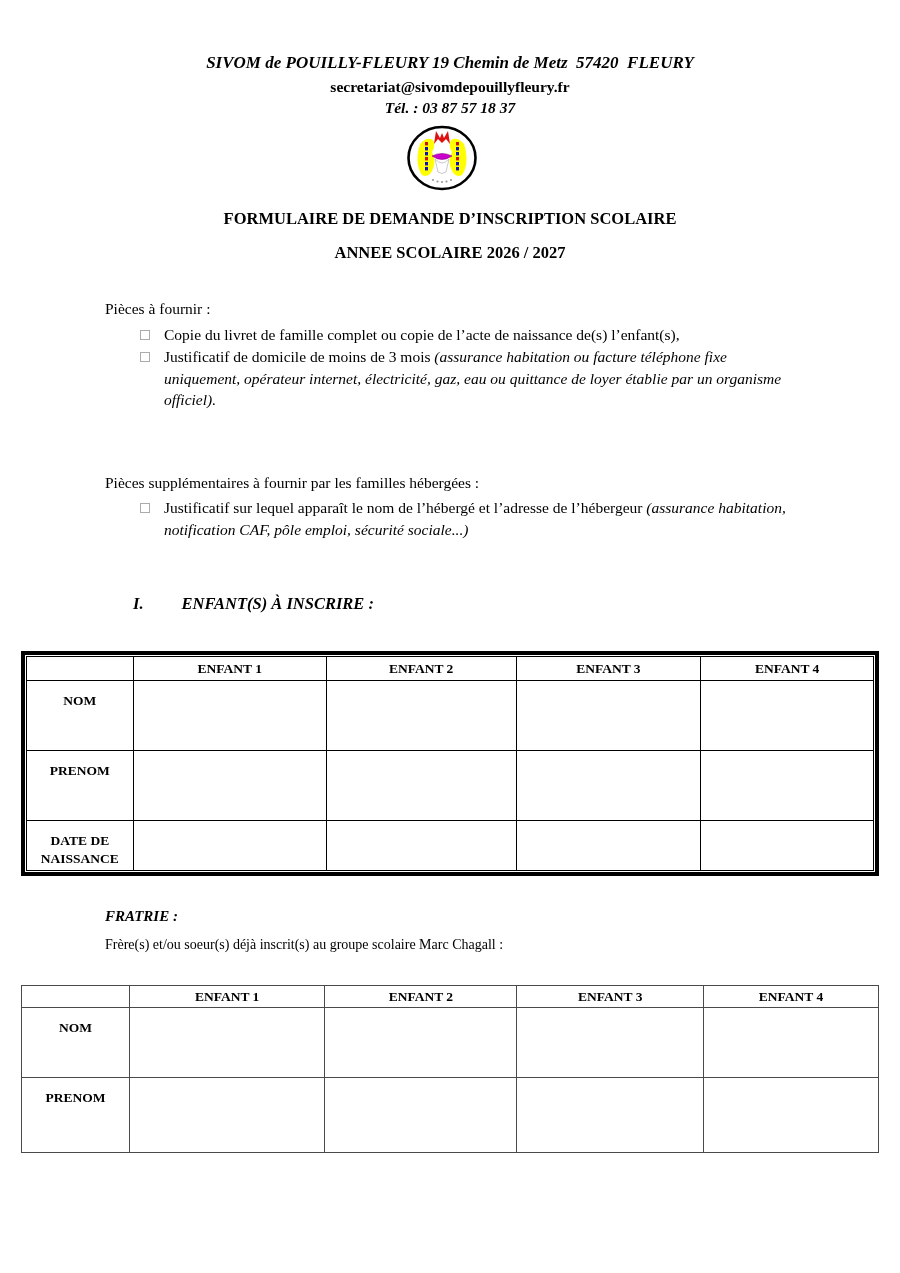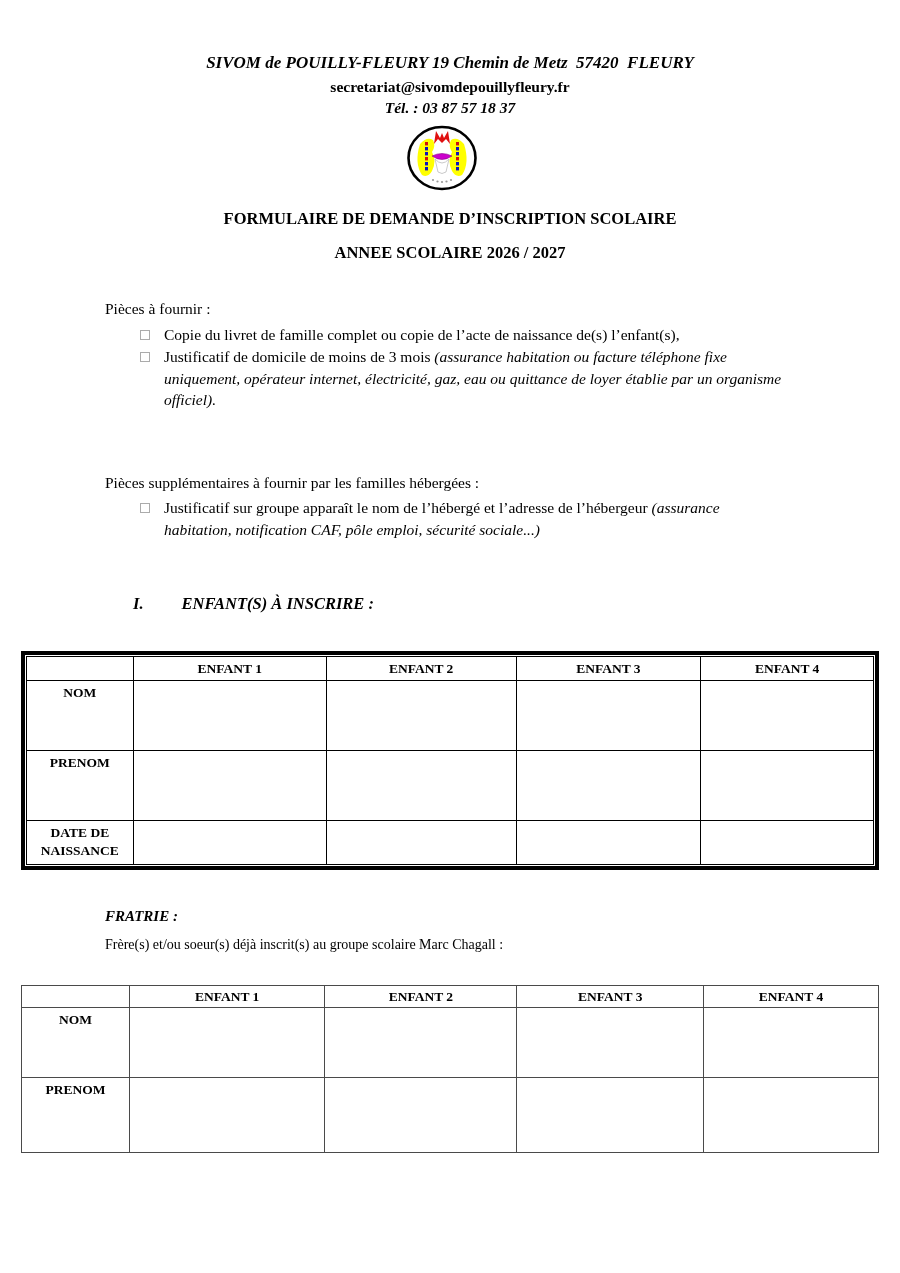--- a/index.html
+++ b/index.html
@@ -57,21 +57,21 @@
   }
   table { border-collapse: collapse; width: 100%; table-layout: fixed; }
   .tbl1 td, .tbl1 th { border: 1px solid #000; }
   .tbl2 td, .tbl2 th { border: 1px solid #4a4a4a; }
   th, td { padding: 2px 4px; vertical-align: top; }
   th.colhead {
     font-size: 13.5px; font-weight: bold; text-align: center; vertical-align: middle;
   }
   th.rowlabel {
     font-size: 13.5px; font-weight: bold; text-align: center;
-    vertical-align: top; line-height: 1.35; padding-top: 3px;
+    vertical-align: top; line-height: 1.35; padding-top: 11px;
   }
   .tbl2-wrap { top: 985px; left: 21px; width: 858px; }
 
   
   .fratrie-head { top: 908px; left: 105px; font-size: 15px; font-weight: bold; font-style: italic; }
   .fratrie-desc { top: 937px; left: 105px; font-size: 14px; }
 </style>
 </head>
 <body>
 
@@ -130,21 +130,21 @@
     <span class="cbx"></span>
     <span class="btxt"><span>Justificatif de domicile de moins de 3 mois </span><em>(assurance habitation ou facture téléphone fixe uniquement, opérateur internet, électricité, gaz, eau ou quittance de loyer établie par un organisme officiel).</em></span>
   </div>
 </div>
 
 <div class="abs lead lead-2">Pièces supplémentaires à fournir par les familles hébergées :</div>
 
 <div class="abs blist blist-2">
   <div class="bullet">
     <span class="cbx"></span>
-    <span class="btxt"><span>Justificatif sur groupe apparaît le nom de l’hébergé et l’adresse de l’hébergeur </span><em>(assurance habitation, notification CAF, pôle emploi, sécurité sociale...)</em></span>
+    <span class="btxt"><span>Justificatif sur lequel apparaît le nom de l’hébergé et l’adresse de l’hébergeur </span><em>(assurance habitation, notification CAF, pôle emploi, sécurité sociale...)</em></span>
   </div>
 </div>
 
 <div class="abs sec-head">
   <span>I.</span><span class="sec-title">ENFANT(S) À INSCRIRE :</span>
 </div>
 
 <div class="abs tbl1-wrap">
   <table class="tbl1">
     <colgroup>

